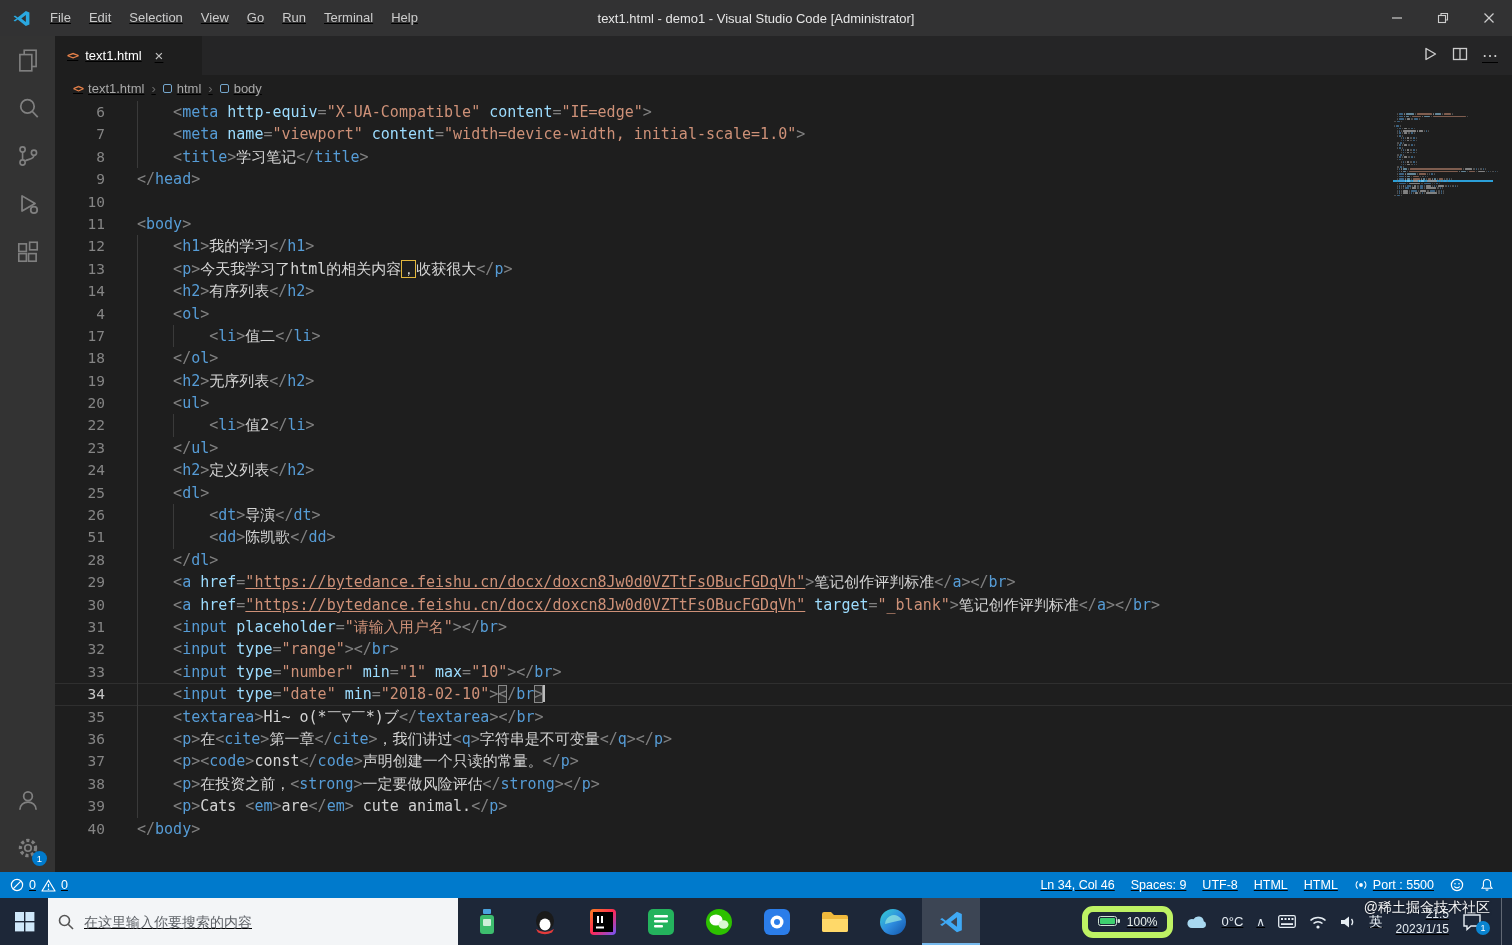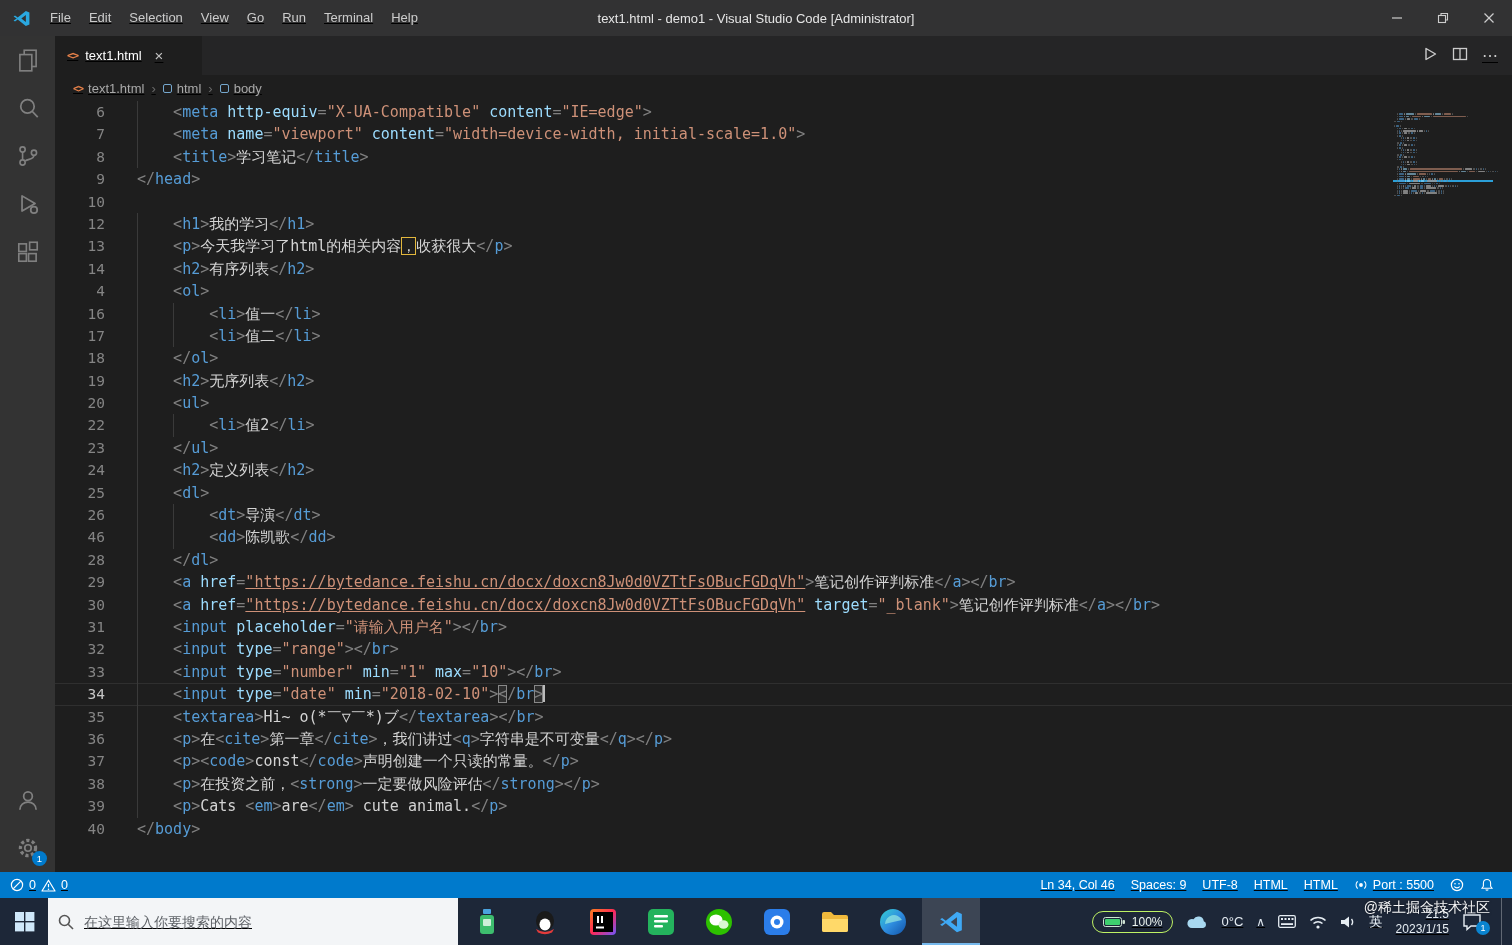--- a/index.html
+++ b/index.html
@@ -85,21 +85,21 @@
   
   .taskbar{height:47px;background:#1d2738;display:flex;align-items:stretch;flex:0 0 auto;color:#e6edf3;}
   .tb-start{width:48px;display:flex;align-items:center;justify-content:center;}
   .tb-search{width:410px;background:#f3f5f7;display:flex;align-items:center;padding:0 10px;gap:8px;}
   .tb-search-input{border:none;outline:none;background:transparent;font-size:14px;color:#444;width:100%;
                    font-family:"Liberation Sans",sans-serif;}
   .tb-search-input::placeholder{color:#5f6368;opacity:1;}
   .app-slot{width:58px;display:flex;align-items:center;justify-content:center;}
   .app-slot.active{background:rgba(255,255,255,.14);box-shadow:inset 0 -2px 0 #76b9ed;}
   .tray{margin-left:auto;display:flex;align-items:center;gap:13px;padding-right:6px;}
-  .battery-pill{display:flex;align-items:center;gap:6px;border:1px solid #bef264;border-radius:11px;
+  .battery-pill{display:flex;align-items:flex-start;gap:6px;border:6px solid #bef264;border-radius:11px;
                 padding:3px 10px;font-size:12px;color:#eaf2ee;}
   .tray-temp{font-size:13px;}
   .tray-chevron{font-size:12px;color:#dfe7ee;}
   .tray-ime{font-size:13.5px;}
   .tray-clock{text-align:right;font-size:12px;line-height:15px;}
   .tray-notif{position:relative;display:flex;align-items:center;padding-right:6px;}
   .notif-badge{position:absolute;right:-2px;bottom:-4px;min-width:14px;height:14px;border-radius:7px;
                background:#0a84d0;color:#fff;font-size:9px;display:flex;align-items:center;justify-content:center;padding:0 3px;}
   .show-desktop{width:5px;border-left:1px solid rgba(255,255,255,.3);height:47px;}
 
@@ -243,35 +243,35 @@
           </span>
         </div>
 
       <div class="editor-wrap">
         <div class="code-lines" id="code-lines">
             <div class="code-line"><span class="ln">6</span><span class="lc"><span class="indent" style="width: 4ch;"></span><span class="tk-p">&lt;</span><span class="tk-t">meta</span><span class="tk-x"> </span><span class="tk-a">http-equiv</span><span class="tk-p">=</span><span class="tk-s">"X-UA-Compatible"</span><span class="tk-x"> </span><span class="tk-a">content</span><span class="tk-p">=</span><span class="tk-s">"IE=edge"</span><span class="tk-p">&gt;</span></span></div>
             <div class="code-line"><span class="ln">7</span><span class="lc"><span class="indent" style="width: 4ch;"></span><span class="tk-p">&lt;</span><span class="tk-t">meta</span><span class="tk-x"> </span><span class="tk-a">name</span><span class="tk-p">=</span><span class="tk-s">"viewport"</span><span class="tk-x"> </span><span class="tk-a">content</span><span class="tk-p">=</span><span class="tk-s">"width=device-width, initial-scale=1.0"</span><span class="tk-p">&gt;</span></span></div>
             <div class="code-line"><span class="ln">8</span><span class="lc"><span class="indent" style="width: 4ch;"></span><span class="tk-p">&lt;</span><span class="tk-t">title</span><span class="tk-p">&gt;</span><span class="tk-x">学习笔记</span><span class="tk-p">&lt;/</span><span class="tk-t">title</span><span class="tk-p">&gt;</span></span></div>
             <div class="code-line"><span class="ln">9</span><span class="lc"><span class="indent" style="width: 0ch;"></span><span class="tk-p">&lt;/</span><span class="tk-t">head</span><span class="tk-p">&gt;</span></span></div>
             <div class="code-line"><span class="ln">10</span><span class="lc"><span class="indent" style="width: 0ch;"></span></span></div>
+            <div class="code-line"><span class="ln">11</span><span class="lc"><span class="indent" style="width: 0ch;"></span><span class="tk-p">&lt;</span><span class="tk-t">body</span><span class="tk-p">&gt;</span></span></div>
             <div class="code-line"><span class="ln">12</span><span class="lc"><span class="indent" style="width: 4ch;"></span><span class="tk-p">&lt;</span><span class="tk-t">h1</span><span class="tk-p">&gt;</span><span class="tk-x">我的学习</span><span class="tk-p">&lt;/</span><span class="tk-t">h1</span><span class="tk-p">&gt;</span></span></div>
             <div class="code-line"><span class="ln">13</span><span class="lc"><span class="indent" style="width: 4ch;"></span><span class="tk-p">&lt;</span><span class="tk-t">p</span><span class="tk-p">&gt;</span><span class="tk-x">今天我学习了html的相关内容</span><span class="tk-h">，</span><span class="tk-x">收获很大</span><span class="tk-p">&lt;/</span><span class="tk-t">p</span><span class="tk-p">&gt;</span></span></div>
             <div class="code-line"><span class="ln">14</span><span class="lc"><span class="indent" style="width: 4ch;"></span><span class="tk-p">&lt;</span><span class="tk-t">h2</span><span class="tk-p">&gt;</span><span class="tk-x">有序列表</span><span class="tk-p">&lt;/</span><span class="tk-t">h2</span><span class="tk-p">&gt;</span></span></div>
             <div class="code-line"><span class="ln">4</span><span class="lc"><span class="indent" style="width: 4ch;"></span><span class="tk-p">&lt;</span><span class="tk-t">ol</span><span class="tk-p">&gt;</span></span></div>
-            <div class="code-line"><span class="ln">16</span><span class="lc"><span class="indent" style="width: 8ch;"></span><span class="tk-p">&lt;</span><span class="tk-t">li</span><span class="tk-p">&gt;</span><span class="tk-x">值一</span><span class="tk-p">&lt;/</span><span class="tk-t">li</span><span class="tk-p">&gt;</span></span></div>
             <div class="code-line"><span class="ln">17</span><span class="lc"><span class="indent" style="width: 8ch;"></span><span class="tk-p">&lt;</span><span class="tk-t">li</span><span class="tk-p">&gt;</span><span class="tk-x">值二</span><span class="tk-p">&lt;/</span><span class="tk-t">li</span><span class="tk-p">&gt;</span></span></div>
             <div class="code-line"><span class="ln">18</span><span class="lc"><span class="indent" style="width: 4ch;"></span><span class="tk-p">&lt;/</span><span class="tk-t">ol</span><span class="tk-p">&gt;</span></span></div>
             <div class="code-line"><span class="ln">19</span><span class="lc"><span class="indent" style="width: 4ch;"></span><span class="tk-p">&lt;</span><span class="tk-t">h2</span><span class="tk-p">&gt;</span><span class="tk-x">无序列表</span><span class="tk-p">&lt;/</span><span class="tk-t">h2</span><span class="tk-p">&gt;</span></span></div>
             <div class="code-line"><span class="ln">20</span><span class="lc"><span class="indent" style="width: 4ch;"></span><span class="tk-p">&lt;</span><span class="tk-t">ul</span><span class="tk-p">&gt;</span></span></div>
             <div class="code-line"><span class="ln">22</span><span class="lc"><span class="indent" style="width: 8ch;"></span><span class="tk-p">&lt;</span><span class="tk-t">li</span><span class="tk-p">&gt;</span><span class="tk-x">值2</span><span class="tk-p">&lt;/</span><span class="tk-t">li</span><span class="tk-p">&gt;</span></span></div>
             <div class="code-line"><span class="ln">23</span><span class="lc"><span class="indent" style="width: 4ch;"></span><span class="tk-p">&lt;/</span><span class="tk-t">ul</span><span class="tk-p">&gt;</span></span></div>
             <div class="code-line"><span class="ln">24</span><span class="lc"><span class="indent" style="width: 4ch;"></span><span class="tk-p">&lt;</span><span class="tk-t">h2</span><span class="tk-p">&gt;</span><span class="tk-x">定义列表</span><span class="tk-p">&lt;/</span><span class="tk-t">h2</span><span class="tk-p">&gt;</span></span></div>
             <div class="code-line"><span class="ln">25</span><span class="lc"><span class="indent" style="width: 4ch;"></span><span class="tk-p">&lt;</span><span class="tk-t">dl</span><span class="tk-p">&gt;</span></span></div>
             <div class="code-line"><span class="ln">26</span><span class="lc"><span class="indent" style="width: 8ch;"></span><span class="tk-p">&lt;</span><span class="tk-t">dt</span><span class="tk-p">&gt;</span><span class="tk-x">导演</span><span class="tk-p">&lt;/</span><span class="tk-t">dt</span><span class="tk-p">&gt;</span></span></div>
-            <div class="code-line"><span class="ln">46</span><span class="lc"><span class="indent" style="width: 8ch;"></span><span class="tk-p">&lt;</span><span class="tk-t">dd</span><span class="tk-p">&gt;</span><span class="tk-x">陈凯歌</span><span class="tk-p">&lt;/</span><span class="tk-t">dd</span><span class="tk-p">&gt;</span></span></div>
+            <div class="code-line"><span class="ln">51</span><span class="lc"><span class="indent" style="width: 8ch;"></span><span class="tk-p">&lt;</span><span class="tk-t">dd</span><span class="tk-p">&gt;</span><span class="tk-x">陈凯歌</span><span class="tk-p">&lt;/</span><span class="tk-t">dd</span><span class="tk-p">&gt;</span></span></div>
             <div class="code-line"><span class="ln">28</span><span class="lc"><span class="indent" style="width: 4ch;"></span><span class="tk-p">&lt;/</span><span class="tk-t">dl</span><span class="tk-p">&gt;</span></span></div>
             <div class="code-line"><span class="ln">29</span><span class="lc"><span class="indent" style="width: 4ch;"></span><span class="tk-p">&lt;</span><span class="tk-t">a</span><span class="tk-x"> </span><span class="tk-a">href</span><span class="tk-p">=</span><span class="tk-u">"https://bytedance.feishu.cn/docx/doxcn8Jw0d0VZTtFsOBucFGDqVh"</span><span class="tk-p">&gt;</span><span class="tk-x">笔记创作评判标准</span><span class="tk-p">&lt;/</span><span class="tk-t">a</span><span class="tk-p">&gt;</span><span class="tk-p">&lt;/</span><span class="tk-t">br</span><span class="tk-p">&gt;</span></span></div>
             <div class="code-line"><span class="ln">30</span><span class="lc"><span class="indent" style="width: 4ch;"></span><span class="tk-p">&lt;</span><span class="tk-t">a</span><span class="tk-x"> </span><span class="tk-a">href</span><span class="tk-p">=</span><span class="tk-u">"https://bytedance.feishu.cn/docx/doxcn8Jw0d0VZTtFsOBucFGDqVh"</span><span class="tk-x"> </span><span class="tk-a">target</span><span class="tk-p">=</span><span class="tk-s">"_blank"</span><span class="tk-p">&gt;</span><span class="tk-x">笔记创作评判标准</span><span class="tk-p">&lt;/</span><span class="tk-t">a</span><span class="tk-p">&gt;</span><span class="tk-p">&lt;/</span><span class="tk-t">br</span><span class="tk-p">&gt;</span></span></div>
             <div class="code-line"><span class="ln">31</span><span class="lc"><span class="indent" style="width: 4ch;"></span><span class="tk-p">&lt;</span><span class="tk-t">input</span><span class="tk-x"> </span><span class="tk-a">placeholder</span><span class="tk-p">=</span><span class="tk-s">"请输入用户名"</span><span class="tk-p">&gt;</span><span class="tk-p">&lt;/</span><span class="tk-t">br</span><span class="tk-p">&gt;</span></span></div>
             <div class="code-line"><span class="ln">32</span><span class="lc"><span class="indent" style="width: 4ch;"></span><span class="tk-p">&lt;</span><span class="tk-t">input</span><span class="tk-x"> </span><span class="tk-a">type</span><span class="tk-p">=</span><span class="tk-s">"range"</span><span class="tk-p">&gt;</span><span class="tk-p">&lt;/</span><span class="tk-t">br</span><span class="tk-p">&gt;</span></span></div>
             <div class="code-line"><span class="ln">33</span><span class="lc"><span class="indent" style="width: 4ch;"></span><span class="tk-p">&lt;</span><span class="tk-t">input</span><span class="tk-x"> </span><span class="tk-a">type</span><span class="tk-p">=</span><span class="tk-s">"number"</span><span class="tk-x"> </span><span class="tk-a">min</span><span class="tk-p">=</span><span class="tk-s">"1"</span><span class="tk-x"> </span><span class="tk-a">max</span><span class="tk-p">=</span><span class="tk-s">"10"</span><span class="tk-p">&gt;</span><span class="tk-p">&lt;/</span><span class="tk-t">br</span><span class="tk-p">&gt;</span></span></div>
             <div class="code-line current"><span class="ln">34</span><span class="lc"><span class="indent" style="width: 4ch;"></span><span class="tk-p">&lt;</span><span class="tk-t">input</span><span class="tk-x"> </span><span class="tk-a">type</span><span class="tk-p">=</span><span class="tk-s">"date"</span><span class="tk-x"> </span><span class="tk-a">min</span><span class="tk-p">=</span><span class="tk-s">"2018-02-10"</span><span class="tk-p">&gt;</span><span class="tk-b">&lt;</span><span class="tk-p">/</span><span class="tk-t">br</span><span class="tk-b">&gt;</span><span class="cursor"></span></span></div>
             <div class="code-line"><span class="ln">35</span><span class="lc"><span class="indent" style="width: 4ch;"></span><span class="tk-p">&lt;</span><span class="tk-t">textarea</span><span class="tk-p">&gt;</span><span class="tk-x">Hi~ o(*￣▽￣*)ブ</span><span class="tk-p">&lt;/</span><span class="tk-t">textarea</span><span class="tk-p">&gt;</span><span class="tk-p">&lt;/</span><span class="tk-t">br</span><span class="tk-p">&gt;</span></span></div>
             <div class="code-line"><span class="ln">36</span><span class="lc"><span class="indent" style="width: 4ch;"></span><span class="tk-p">&lt;</span><span class="tk-t">p</span><span class="tk-p">&gt;</span><span class="tk-x">在</span><span class="tk-p">&lt;</span><span class="tk-t">cite</span><span class="tk-p">&gt;</span><span class="tk-x">第一章</span><span class="tk-p">&lt;/</span><span class="tk-t">cite</span><span class="tk-p">&gt;</span><span class="tk-x">，我们讲过</span><span class="tk-p">&lt;</span><span class="tk-t">q</span><span class="tk-p">&gt;</span><span class="tk-x">字符串是不可变量</span><span class="tk-p">&lt;/</span><span class="tk-t">q</span><span class="tk-p">&gt;</span><span class="tk-p">&lt;/</span><span class="tk-t">p</span><span class="tk-p">&gt;</span></span></div>
             <div class="code-line"><span class="ln">37</span><span class="lc"><span class="indent" style="width: 4ch;"></span><span class="tk-p">&lt;</span><span class="tk-t">p</span><span class="tk-p">&gt;</span><span class="tk-p">&lt;</span><span class="tk-t">code</span><span class="tk-p">&gt;</span><span class="tk-x">const</span><span class="tk-p">&lt;/</span><span class="tk-t">code</span><span class="tk-p">&gt;</span><span class="tk-x">声明创建一个只读的常量。</span><span class="tk-p">&lt;/</span><span class="tk-t">p</span><span class="tk-p">&gt;</span></span></div>

